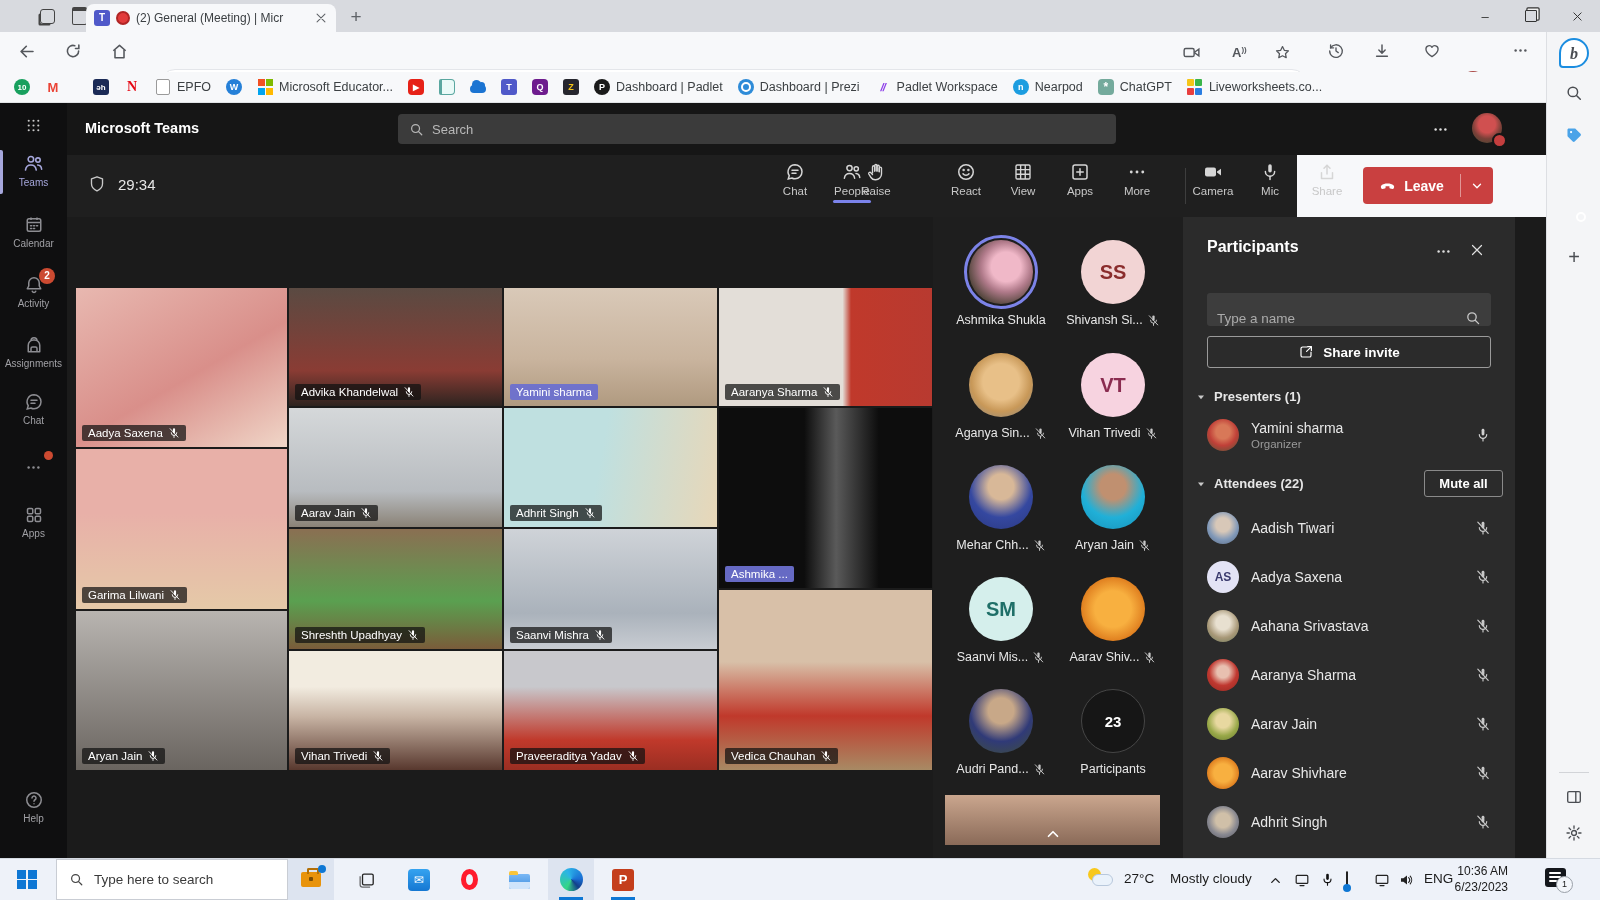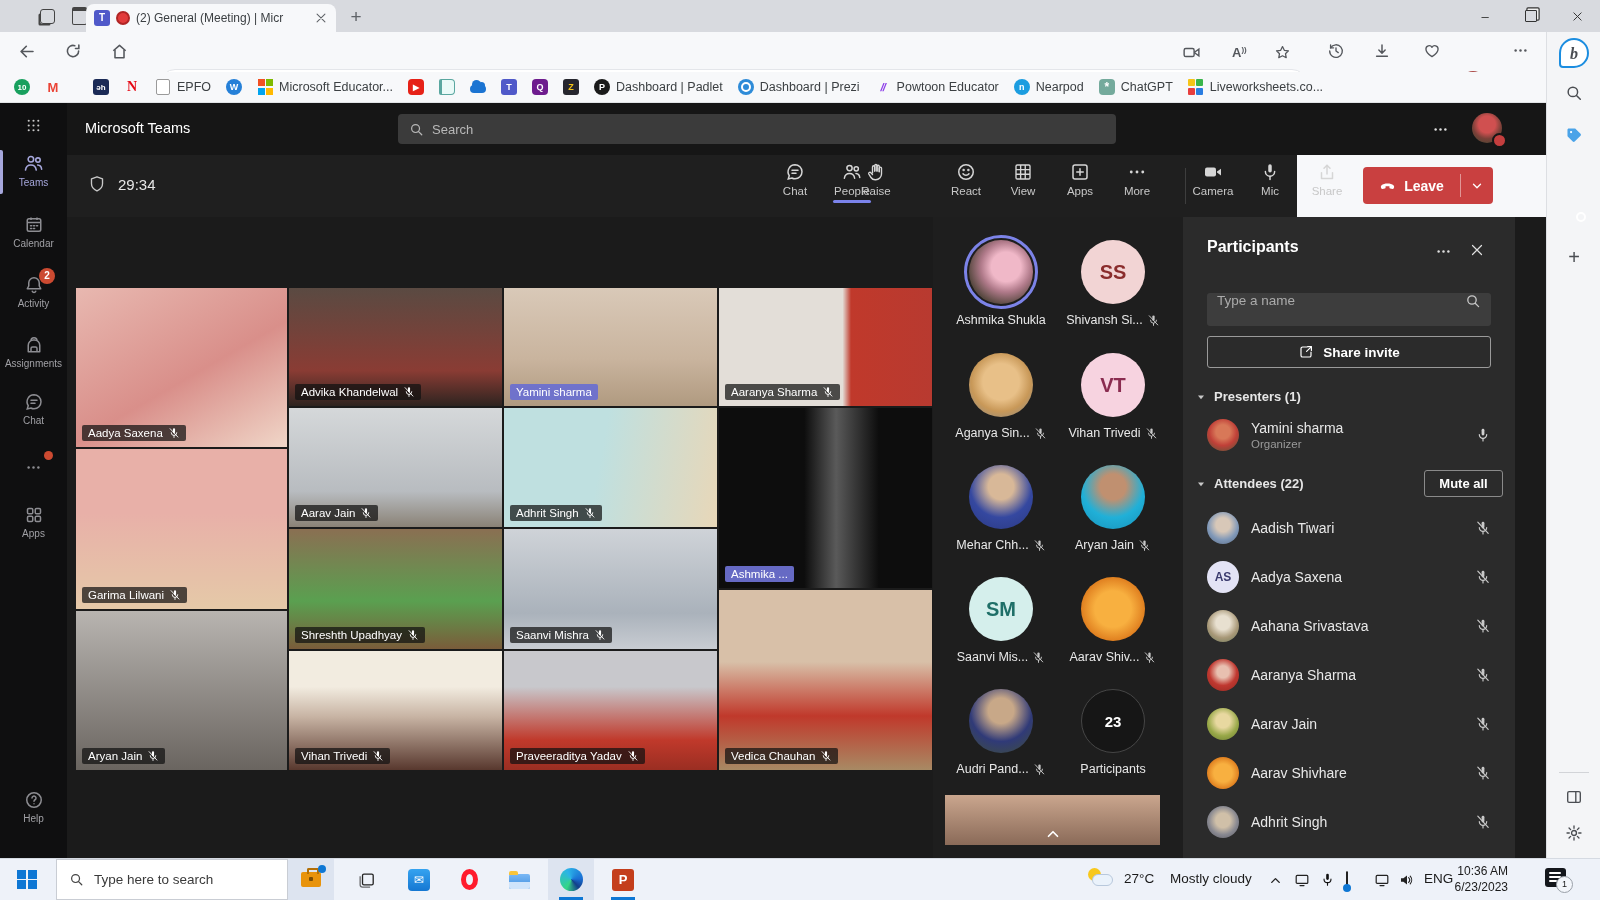--- a/index.html
+++ b/index.html
@@ -66,21 +66,21 @@
   
   .t-rail{position:absolute;left:0;top:103px;width:67px;height:755px;background:#0f0f10;}
   .ritem{position:absolute;left:0;width:67px;display:flex;flex-direction:column;align-items:center;gap:3px;color:#8d8d92;}
   .ritem .rlabel{font-size:10px;color:#a0a0a5;}
   .ritem.active{color:#a6a7dc;}
   .ritem.active .rlabel{color:#a6a7dc;}
   .railbar{position:absolute;left:0;width:3px;height:44px;background:#a6a7dc;border-radius:0 2px 2px 0;}
   .rbadge{position:absolute;width:16px;height:16px;border-radius:50%;background:#cc4a31;color:#fff;font:700 10px/16px "Liberation Sans",sans-serif;text-align:center;}
   .rdot{position:absolute;width:9px;height:9px;border-radius:50%;background:#cc4a31;}
   .t-head{position:absolute;left:67px;top:103px;width:1479px;height:52px;background:#161616;}
-  .t-title{position:absolute;left:18px;top:17px;font-size:14.5px;font-weight:400;color:#fff;}
+  .t-title{position:absolute;left:18px;top:17px;font-size:14.5px;font-weight:700;color:#fff;}
   .t-search{position:absolute;left:331px;top:11px;width:718px;height:30px;background:#3b3b3b;border-radius:4px;display:flex;align-items:center;gap:8px;padding-left:11px;box-sizing:border-box;color:#b8b8b8;font-size:13px;}
   .t-tool{position:absolute;left:67px;top:155px;width:1230px;height:62px;background:#1f1f1f;}
   .mctl{position:absolute;top:7px;width:50px;text-align:center;color:#d6d6d6;}
   .mctl .mlabel{font-size:11.5px;color:#c8c8c8;margin-top:3px;}
   .mctl svg{margin:0 auto;}
   .mctl .under{width:38px;height:3px;border-radius:2px;background:#7b83eb;margin:3px auto 0;}
   .mdiv{position:absolute;top:13px;width:1px;height:36px;background:#3e3e3e;}
   .leavebtn{position:absolute;left:1296px;top:12px;width:130px;height:37px;background:#c94040;border-radius:4px;display:flex;align-items:center;color:#fff;}
   .leavemain{flex:1;display:flex;align-items:center;justify-content:center;gap:8px;font-size:14px;font-weight:700;}
   .leavechev{width:32px;height:23px;border-left:1px solid rgba(255,255,255,.45);display:flex;align-items:center;justify-content:center;}
@@ -112,21 +112,21 @@
   .pYa{background:radial-gradient(circle at 50% 40%,#d87858 0 28%,#c04038 55%,#485838);}
   .pAad{background:radial-gradient(circle at 50% 40%,#d8c8b8 0 28%,#8098b8 60%,#586880);}
   .pAah{background:radial-gradient(circle at 50% 40%,#e8e0d0 0 28%,#a89878 60%,#687858);}
   .pAarn{background:radial-gradient(circle at 50% 40%,#e8c0b0 0 24%,#c03830 55%,#902820);}
   .pAj{background:radial-gradient(circle at 50% 40%,#e8d8a0 0 28%,#98a848 60%,#687830);}
   .pAdh{background:radial-gradient(circle at 50% 45%,#d0c0a8 0 30%,#888890 60%,#585860);}
   .selfview{position:absolute;left:945px;top:795px;width:215px;height:50px;background:linear-gradient(180deg,#caa68e,#8a6a58);display:flex;align-items:flex-end;justify-content:center;}
   
   .panel{position:absolute;left:1183px;top:217px;width:332px;height:641px;background:#2b2b2b;}
   .p-title{position:absolute;left:24px;top:21px;font-size:16px;font-weight:700;color:#fff;}
-  .p-search{position:absolute;left:24px;top:76px;width:284px;height:33px;background:#3d3d3d;border-radius:3px;display:flex;align-items:flex-start;padding:0 10px;box-sizing:border-box;color:#ababab;font-size:13.5px;}
+  .p-search{position:absolute;left:24px;top:76px;width:284px;height:33px;background:#3d3d3d;border-radius:3px;display:flex;align-items:flex-end;padding:0 10px;box-sizing:border-box;color:#ababab;font-size:13.5px;}
   .p-search span{flex:1;}
   .p-invite{position:absolute;left:24px;top:119px;width:284px;height:32px;border:1px solid #9a9a9a;border-radius:3px;display:flex;align-items:center;justify-content:center;gap:9px;color:#fff;font-size:13.5px;font-weight:700;box-sizing:border-box;}
   .p-sect{position:absolute;left:12px;display:flex;align-items:center;gap:7px;color:#e6e6e6;font-size:13px;font-weight:700;}
   .prow{position:absolute;left:24px;width:284px;display:flex;align-items:center;gap:12px;}
   .pav{width:32px;height:32px;border-radius:50%;flex:0 0 32px;display:flex;align-items:center;justify-content:center;}
   .pname{flex:1;color:#e8e8e8;font-size:14px;white-space:nowrap;overflow:hidden;}
   .prole{font-size:11.5px;color:#9a9a9a;font-weight:400;margin-top:2px;}
   .muteall{position:absolute;left:229px;top:-6px;width:79px;height:27px;border:1px solid #8a8a8a;border-radius:3px;color:#fff;font-size:13px;font-weight:700;display:flex;align-items:center;justify-content:center;box-sizing:border-box;}
   
   .taskbar{position:absolute;left:0;top:858px;width:1600px;height:42px;background:#eef2f9;border-top:1px solid #d5dae2;}
@@ -465,21 +465,21 @@
   <span class="bm">
         <span class="bmi bi-padlet">P</span>
         <span>Dashboard | Padlet</span>
       </span>
   <span class="bm">
         <span class="bmi bi-prezi"></span>
         <span>Dashboard | Prezi</span>
       </span>
   <span class="bm">
         <span class="bmi bi-pow">//</span>
-        <span>Powtoon Educator</span>
+        <span>Padlet Workspace</span>
       </span>
   <span class="bm">
         <span class="bmi bi-near">n</span>
         <span>Nearpod</span>
       </span>
   <span class="bm">
         <span class="bmi bi-gpt">*</span>
         <span>ChatGPT</span>
       </span>
   <span class="bm">

